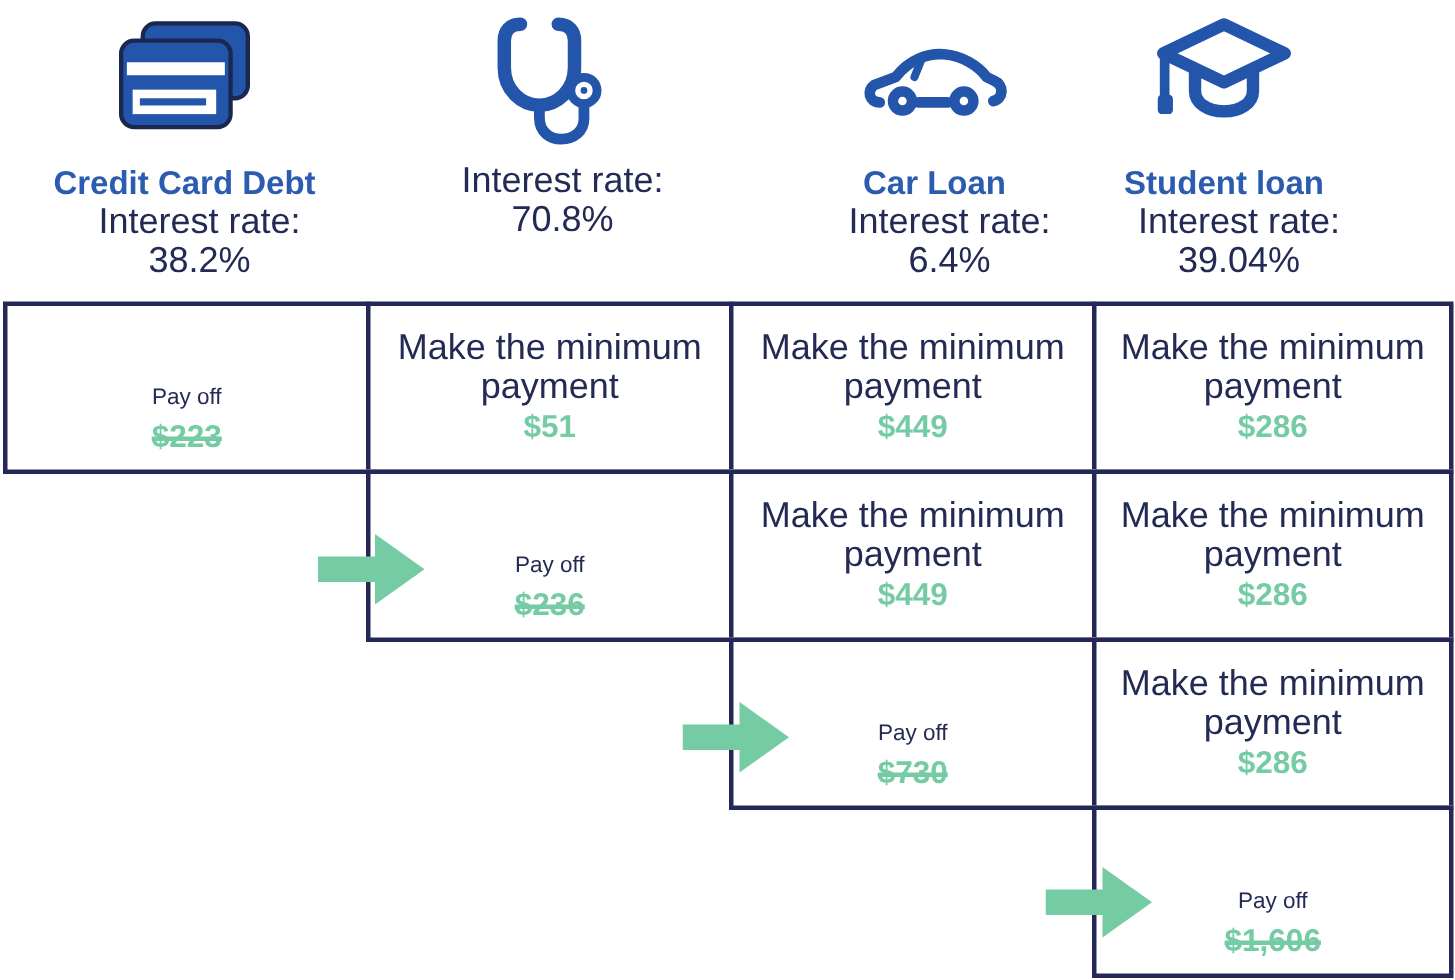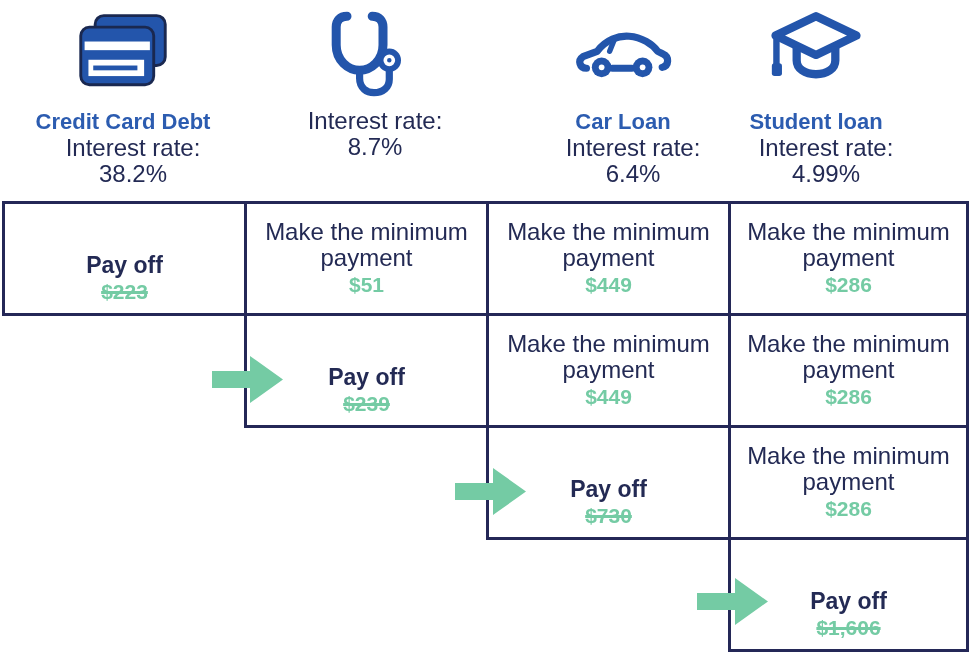--- a/index.html
+++ b/index.html
@@ -61,22 +61,22 @@
     justify-content: center;
     text-align: center;
     padding: 0 6px;
   }
   .cell-label {
     font-size: 24px;
     color: var(--navy_text);
     line-height: 26px;
   }
   .cell-label.payoff {
-    font-size: 23px;
-    font-weight: bold;
+    font-size: 15px;
+    font-weight: normal;
     margin-top: 40px;
   }
   .cell-amount {
     font-size: 21px;
     font-weight: bold;
     color: var(--green);
     line-height: 27px;
   }
   .cell-amount.strike {
     text-decoration: line-through;
@@ -115,21 +115,21 @@
   <div class="col-header" style="left:244px; width:242px;">
     <div class="icon-area">
       <svg width="90" height="96" viewBox="0 0 100 100">
         <path d="M30 8 C22 8 18 13 18 20 V40 C18 57 31 68 44 68 C57 68 70 57 70 40 V20 C70 13 66 8 58 8" fill="none" stroke="currentColor" stroke-width="10" stroke-linecap="round"></path>
         <path d="M44 68 V77 C44 88 52 93 60 93 C70 93 77 87 77 78 V68" fill="none" stroke="currentColor" stroke-width="8" stroke-linecap="round"></path>
         <circle cx="77" cy="57" r="13" fill="currentColor"></circle>
         <circle cx="77" cy="57" r="4.5" fill="none" stroke="#ffffff" stroke-width="4"></circle>
       </svg>
     </div>
     <div class="col-interest">Interest rate:</div>
-    <div class="col-rate">8.7%</div>
+    <div class="col-rate">70.8%</div>
   </div>
 
   <div class="col-header" style="left:502px; width:242px;">
     <div class="icon-area">
       <svg width="98" height="58" viewBox="0 0 110 62">
         <path d="M14 47 C6 47 4 38 10 34 L26 28 C36 15 50 10 62 11 C76 12 88 20 94 28 L100 31 C107 34 107 44 99 46" fill="none" stroke="currentColor" stroke-width="8" stroke-linejoin="round" stroke-linecap="round"></path>
         <path d="M43 47 H65" stroke="currentColor" stroke-width="8" stroke-linecap="round"></path>
         <path d="M46 13 L40 28" stroke="currentColor" stroke-width="6" stroke-linecap="round"></path>
         <circle cx="31" cy="46" r="11" fill="currentColor"></circle>
         <circle cx="31" cy="46" r="3.2" fill="#ffffff"></circle>
@@ -146,21 +146,21 @@
     <div class="icon-area">
       <svg width="92" height="94" viewBox="0 0 100 96">
         <polygon points="50,7 94,28 50,49 6,28" fill="none" stroke="currentColor" stroke-width="9" stroke-linejoin="round"></polygon>
         <path d="M29 40 V55 C29 64 38 70 50 70 C62 70 71 64 71 55 V40" fill="none" stroke="currentColor" stroke-width="9"></path>
         <path d="M7 29 V60" stroke="currentColor" stroke-width="7" stroke-linecap="round"></path>
         <rect x="2" y="58" width="11" height="14" rx="3" fill="currentColor"></rect>
       </svg>
     </div>
     <div class="col-title">Student loan</div>
     <div class="col-interest">Interest rate:</div>
-    <div class="col-rate">4.99%</div>
+    <div class="col-rate">39.04%</div>
   </div>
 
   <div class="cell" style="left:2px; top:201px; width:245px; height:115px;">
     <div class="cell-label payoff">Pay off</div>
     <div class="cell-amount strike">$223</div>
   </div>
   <div class="cell" style="left:244px; top:201px; width:245px; height:115px;">
     <div class="cell-label">Make the minimum payment</div>
     <div class="cell-amount">$51</div>
   </div>
@@ -168,21 +168,21 @@
     <div class="cell-label">Make the minimum payment</div>
     <div class="cell-amount">$449</div>
   </div>
   <div class="cell" style="left:728px; top:201px; width:241px; height:115px;">
     <div class="cell-label">Make the minimum payment</div>
     <div class="cell-amount">$286</div>
   </div>
 
   <div class="cell" style="left:244px; top:313px; width:245px; height:115px;">
     <div class="cell-label payoff">Pay off</div>
-    <div class="cell-amount strike">$239</div>
+    <div class="cell-amount strike">$236</div>
   </div>
   <div class="cell" style="left:486px; top:313px; width:245px; height:115px;">
     <div class="cell-label">Make the minimum payment</div>
     <div class="cell-amount">$449</div>
   </div>
   <div class="cell" style="left:728px; top:313px; width:241px; height:115px;">
     <div class="cell-label">Make the minimum payment</div>
     <div class="cell-amount">$286</div>
   </div>
 

